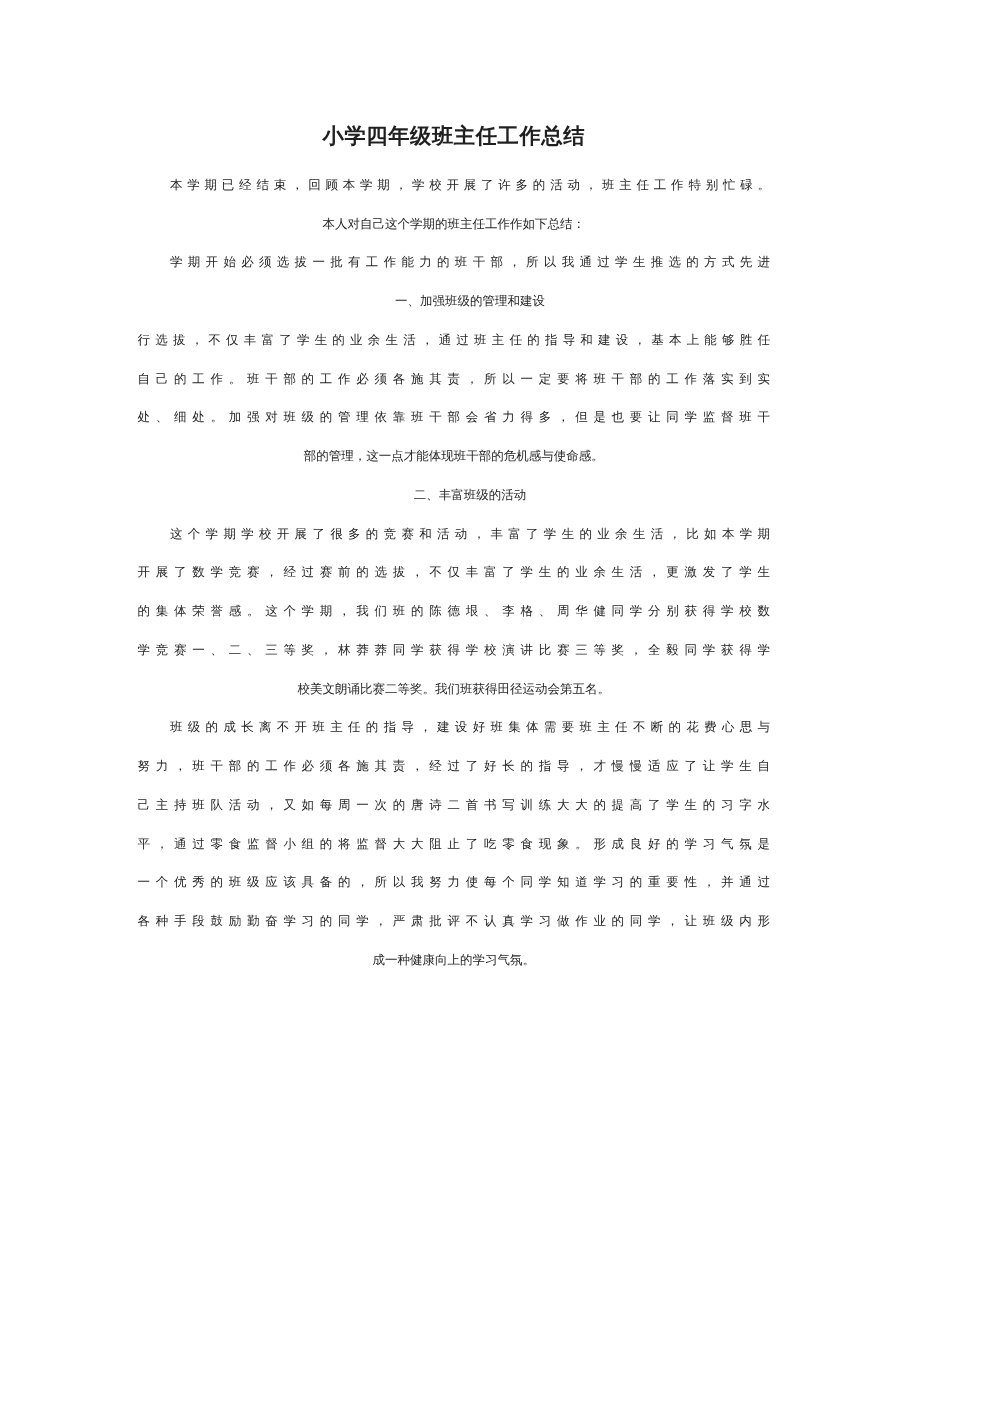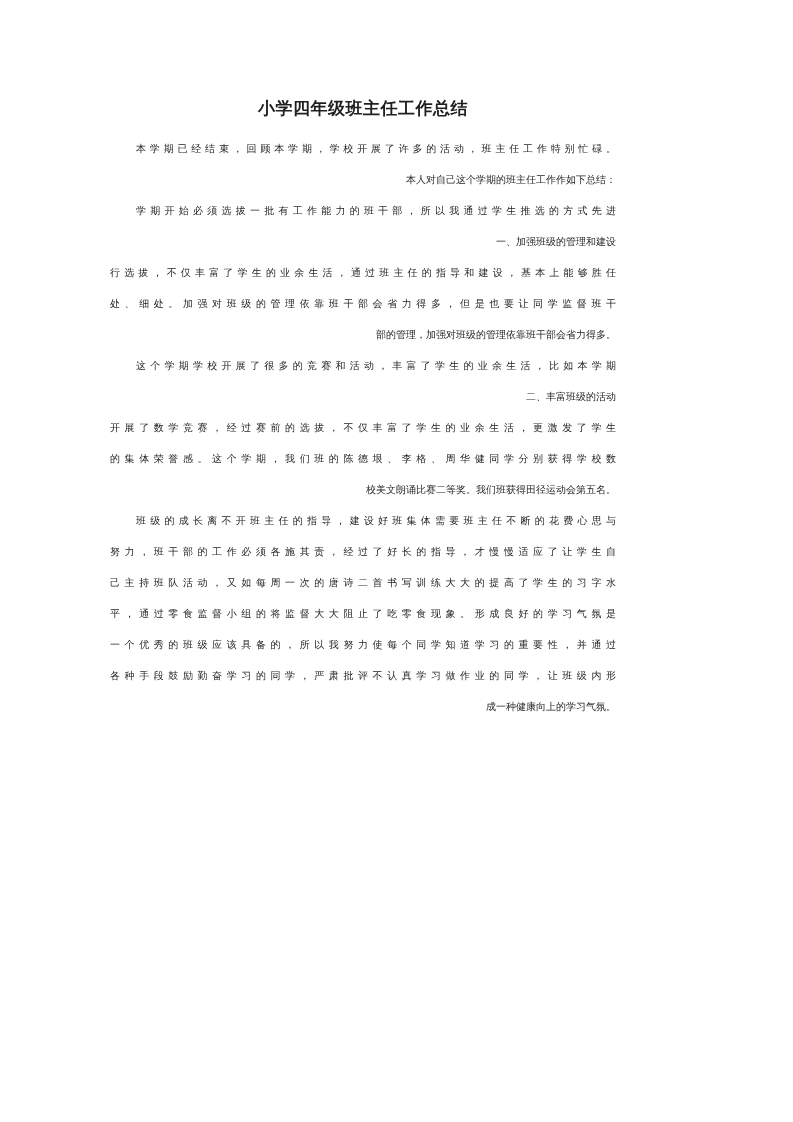--- a/index.html
+++ b/index.html
@@ -33,41 +33,43 @@
     height: 31px;
     text-align: justify;
     text-align-last: justify;
     overflow: hidden;
   }
   .doc-body .line.first {
     text-indent: 26px; 
   }
   .doc-body .line.last {
     text-align-last: auto;
-    text-align: right;
+    text-align: center;
   }
 </style>
 </head>
 <body>
 
 <div class="page">
   <div class="content">
     <div class="doc-title">小学四年级班主任工作总结</div>
     <div class="doc-body">
         <div class="line first">本学期已经结束，回顾本学期，学校开展了许多的活动，班主任工作特别忙碌。</div>
         <div class="line last">本人对自己这个学期的班主任工作作如下总结：</div>
         <div class="line first">学期开始必须选拔一批有工作能力的班干部，所以我通过学生推选的方式先进</div>
         <div class="line first last">一、加强班级的管理和建设</div>
         <div class="line">行选拔，不仅丰富了学生的业余生活，通过班主任的指导和建设，基本上能够胜任</div>
+        <div class="line">自己的工作。班干部的工作必须各施其责，所以一定要将班干部的工作落实到实</div>
         <div class="line">处、细处。加强对班级的管理依靠班干部会省力得多，但是也要让同学监督班干</div>
-        <div class="line last">部的管理，加强对班级的管理依靠班干部会省力得多。</div>
+        <div class="line last">部的管理，这一点才能体现班干部的危机感与使命感。</div>
+        <div class="line first last">二、丰富班级的活动</div>
         <div class="line first">这个学期学校开展了很多的竞赛和活动，丰富了学生的业余生活，比如本学期</div>
-        <div class="line first last">二、丰富班级的活动</div>
         <div class="line">开展了数学竞赛，经过赛前的选拔，不仅丰富了学生的业余生活，更激发了学生</div>
         <div class="line">的集体荣誉感。这个学期，我们班的陈德垠、李格、周华健同学分别获得学校数</div>
+        <div class="line">学竞赛一、二、三等奖，林莽莽同学获得学校演讲比赛三等奖，全毅同学获得学</div>
         <div class="line last">校美文朗诵比赛二等奖。我们班获得田径运动会第五名。</div>
         <div class="line first">班级的成长离不开班主任的指导，建设好班集体需要班主任不断的花费心思与</div>
         <div class="line">努力，班干部的工作必须各施其责，经过了好长的指导，才慢慢适应了让学生自</div>
         <div class="line">己主持班队活动，又如每周一次的唐诗二首书写训练大大的提高了学生的习字水</div>
         <div class="line">平，通过零食监督小组的将监督大大阻止了吃零食现象。形成良好的学习气氛是</div>
         <div class="line">一个优秀的班级应该具备的，所以我努力使每个同学知道学习的重要性，并通过</div>
         <div class="line">各种手段鼓励勤奋学习的同学，严肃批评不认真学习做作业的同学，让班级内形</div>
         <div class="line last">成一种健康向上的学习气氛。</div>
       </div>
   </div>

